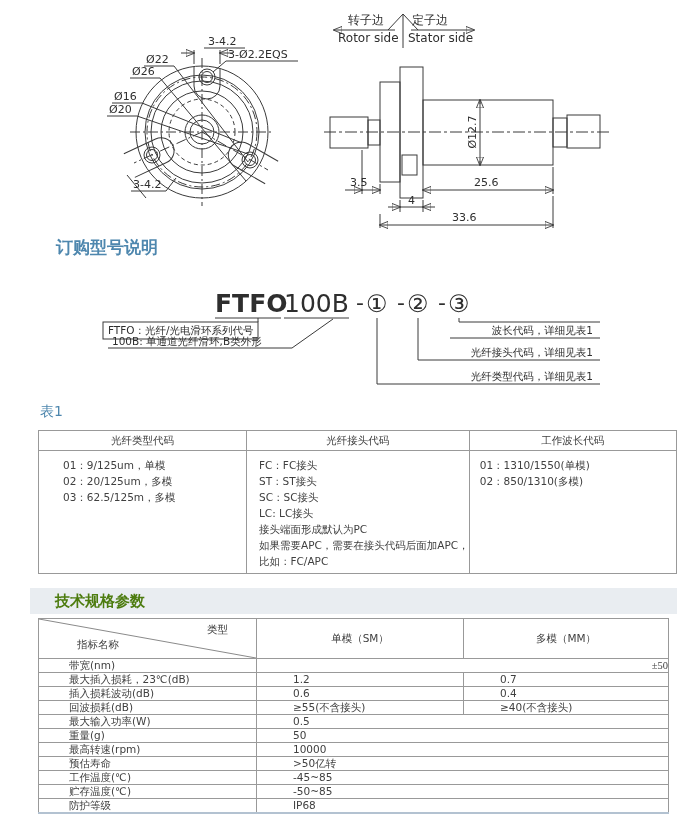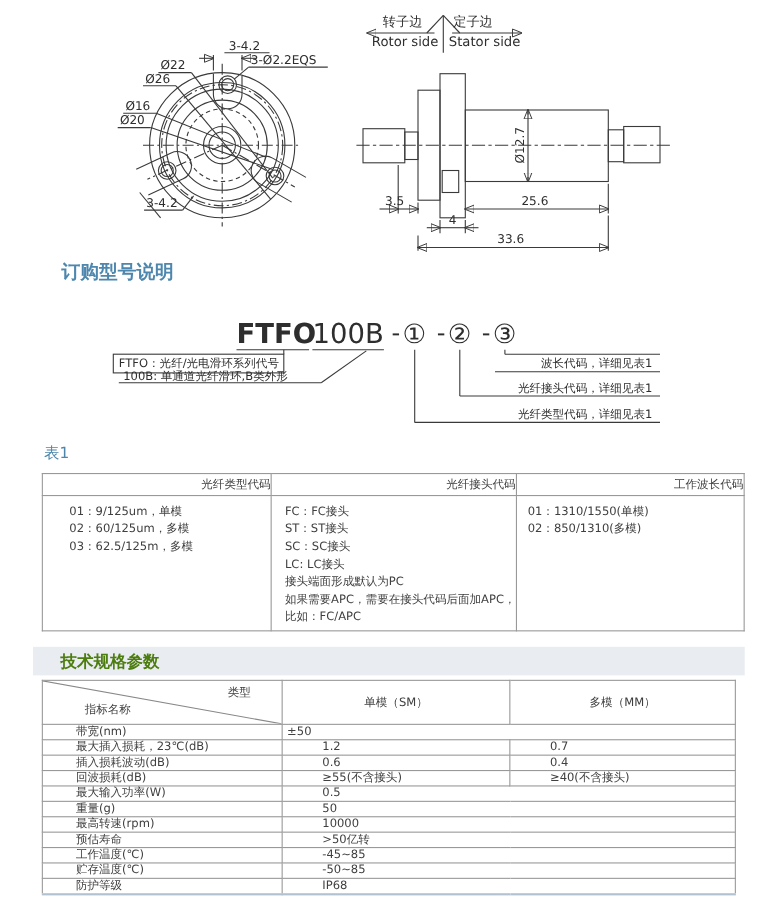--- a/index.html
+++ b/index.html
@@ -10,37 +10,37 @@
   svg text { font-family:"DejaVu Sans", sans-serif; fill:#2e2e2e; }
   .dwg line, .dwg path, .dwg rect, .dwg circle, .dwg polyline { stroke:#3a3a3a; fill:none; }
 
   .sec-title { position:absolute; color:#4e87ae; font-weight:bold; }
   #ordering-title { left:40px; top:236px; font-size:17px;margin-left:16px; }
   #table1-title { left:40px; top:403px; font-size:14px; font-weight:400; }
 
   
   #table1 { position:absolute; left:38px; top:430px; border-collapse:collapse; table-layout:fixed; }
   #table1 th, #table1 td { border:1px solid #999; font-weight:normal; font-size:10.5px; color:#404040; }
-  #table1 th { height:20px; text-align:right; }
+  #table1 th { height:20px; text-align:center; }
   #table1 td { vertical-align:top; padding-top:6px; padding-bottom:4px; }
   .t1line { line-height:16px; white-space:nowrap; }
   .t1c1 .t1line { padding-left:24px; }
   .t1c2 .t1line { padding-left:12px; }
   .t1c3 .t1line { padding-left:10px; }
 
   
   #specs-bar { position:absolute; left:30px; top:588px; width:647px; height:26px; background:#e9edf1; }
   #specs-title { position:absolute; left:55px; top:592px; font-size:15px; color:#4d7c0f; font-weight:bold; }
   #spec-table { position:absolute; left:38px; top:618px; border-collapse:collapse; table-layout:fixed; border-bottom:2px solid #b3c2d1; }
   #spec-table td, #spec-table th { border:1px solid #999; font-size:10.5px; font-weight:normal; color:#404040; }
   #spec-table thead th { height:40px; }
   #spec-table tbody td { height:13px; line-height:13px; white-space:nowrap; }
   #spec-table .lbl { padding-left:30px; text-align:left;margin-top:23px; }
   #spec-table .val { padding-left:36px; text-align:left; }
-  #spec-table .val.center { padding-left:4px; text-align:left; }
+  #spec-table .val.center { padding-left:4px; text-align:right;font-family:Liberation Serif, serif; }
   #corner-cell { position:relative; padding:0; }
   #corner-cell .diag { position:absolute; left:0; top:0; width:100%; height:100%; }
   #corner-cell .diag line { stroke:#888; stroke-width:1; }
   .corner-top { position:absolute; top:4px; right:28px; }
   .corner-bottom { position:absolute; bottom:6px; left:38px; }
   .col-head { text-align:center; }
 </style>
 </head>
 <body>
 
@@ -216,21 +216,21 @@
       <tr>
         <th>光纤类型代码</th>
         <th>光纤接头代码</th>
         <th>工作波长代码</th>
       </tr>
     </thead>
     <tbody>
       <tr>
         <td class="t1c1" id="t1c1" style="height:118px;">
             <div class="t1line">01：9/125um，单模</div>
-            <div class="t1line">02：60/125um，多模</div>
+            <div class="t1line">02：20/125um，多模</div>
             <div class="t1line">03：62.5/125m，多模</div>
           </td>
         <td class="t1c2" id="t1c2">
             <div class="t1line">FC：FC接头</div>
             <div class="t1line">ST：ST接头</div>
             <div class="t1line">SC：SC接头</div>
             <div class="t1line">LC:  LC接头</div>
             <div class="t1line">接头端面形成默认为PC</div>
             <div class="t1line">如果需要APC，需要在接头代码后面加APC，</div>
             <div class="t1line">比如：FC/APC</div>

